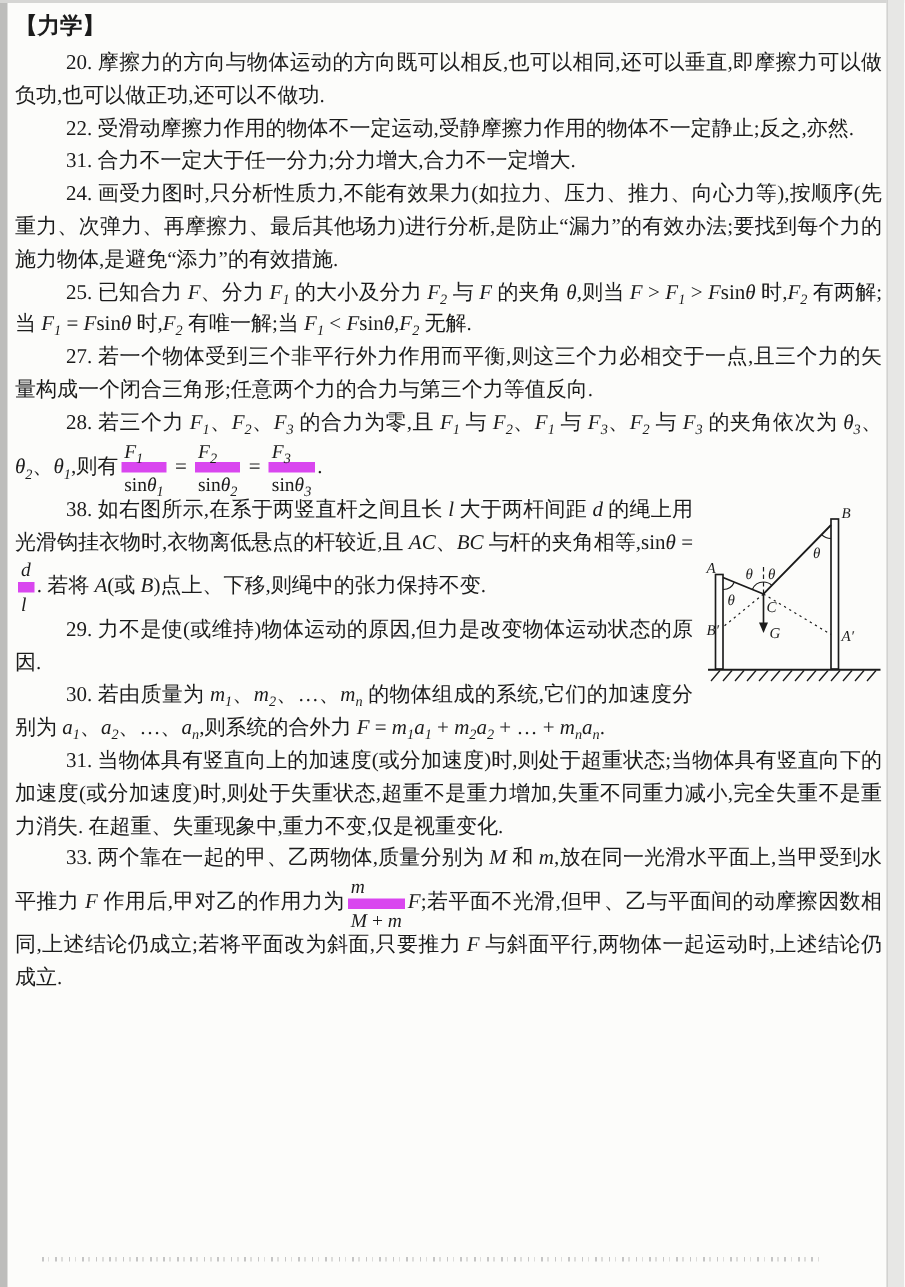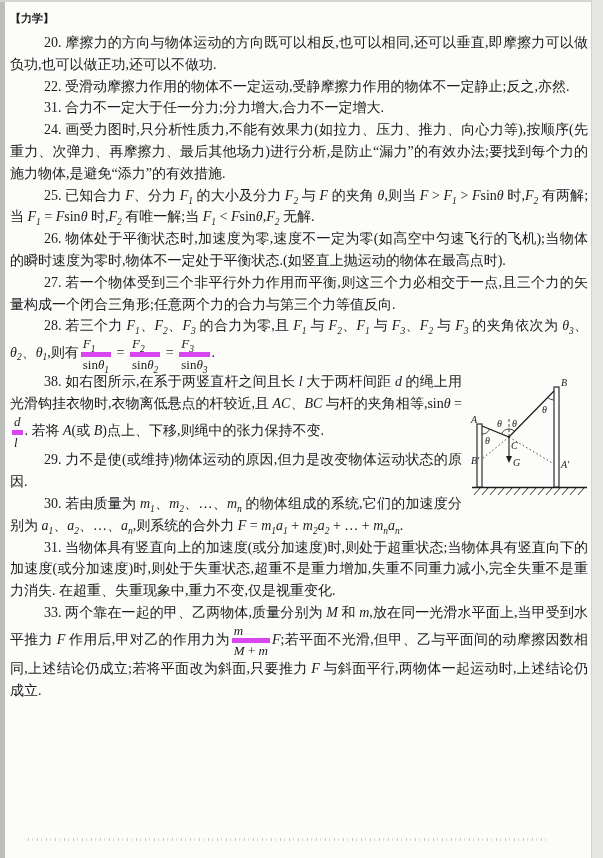--- a/index.html
+++ b/index.html
@@ -4,27 +4,27 @@
 <style>
   html,body{margin:0;padding:0;background:#ffffff;}
   .frame{position:relative;width:603px;height:858px;background:#fcfcfa;overflow:hidden;
          font-family:"Liberation Serif","DejaVu Serif",serif;color:#1b1b1b;}
   .edge-left{position:absolute;left:0;top:0;width:5px;height:858px;background:#bdbdbb;}
   .edge-top{position:absolute;left:0;top:0;width:603px;height:2px;background:#d6d6d4;}
   .edge-right{position:absolute;right:0;top:0;width:11px;height:858px;background:#e7e7e5;border-left:1px solid #d2d2d0;}
   .scan-noise{position:absolute;left:28px;top:838px;width:520px;height:3px;opacity:.55;
     background:repeating-linear-gradient(90deg,#99999a 0 1px,transparent 1px 4px,#c3c3c1 4px 5px,transparent 5px 9px);}
   .content{position:absolute;left:10px;top:7px;width:578px;font-size:14px;line-height:21.8px;text-align:justify;}
-  .hdr{font-size:11px;font-weight:bold;margin:0 0 2px 0;line-height:23px;text-align:left;}
+  .hdr{font-size:15px;font-weight:bold;margin:0 0 2px 0;line-height:23px;text-align:left;}
   p.item{margin:0;text-indent:34px;}
   em.v{font-style:italic;font-family:"Liberation Serif","DejaVu Serif",serif;}
   sub{font-size:9.5px;line-height:0;vertical-align:-3.5px;font-style:italic;}
   .frac{display:inline-block;vertical-align:-12px;text-align:left;line-height:1.05;margin:0 2px;font-size:13px;text-indent:0;}
   .fr-n{display:block;padding:0 2px 1px;}
-  .fr-d{display:block;border-top:5px solid #d946ef;padding:1px 2px 0;}
+  .fr-d{display:block;border-top:7px solid #d946ef;padding:1px 2px 0;}
   .fig{float:right;position:relative;}
   .fig-rope{width:118px;height:126px;margin:2px 0 2px 8px;}
   svg{display:block;}
   svg text{font-size:10px;font-style:italic;font-family:"Liberation Serif","DejaVu Serif",serif;fill:#1b1b1b;}
   svg .ln{stroke:#1b1b1b;fill:none;}
 </style>
 </head>
 <body>
 
 <div class="frame">
@@ -34,21 +34,20 @@
   <div class="scan-noise"></div>
 
   <div class="content">
     <h1 class="hdr">【力学】</h1>
 
     <p class="item">20. 摩擦力的方向与物体运动的方向既可以相反,也可以相同,还可以垂直,即摩擦力可以做负功,也可以做正功,还可以不做功.</p>
     <p class="item">22. 受滑动摩擦力作用的物体不一定运动,受静摩擦力作用的物体不一定静止;反之,亦然.</p>
     <p class="item">31. 合力不一定大于任一分力;分力增大,合力不一定增大.</p>
     <p class="item">24. 画受力图时,只分析性质力,不能有效果力(如拉力、压力、推力、向心力等),按顺序(先重力、次弹力、再摩擦力、最后其他场力)进行分析,是防止“漏力”的有效办法;要找到每个力的施力物体,是避免“添力”的有效措施.</p>
     <p class="item">25. 已知合力 <em class="v">F</em>、分力 <em class="v">F</em><sub>1</sub> 的大小及分力 <em class="v">F</em><sub>2</sub> 与 <em class="v">F</em> 的夹角 <em class="v">θ</em>,则当 <em class="v">F</em> &gt; <em class="v">F</em><sub>1</sub> &gt; <em class="v">F</em>sin<em class="v">θ</em> 时,<em class="v">F</em><sub>2</sub> 有两解;当 <em class="v">F</em><sub>1</sub> = <em class="v">F</em>sin<em class="v">θ</em> 时,<em class="v">F</em><sub>2</sub> 有唯一解;当 <em class="v">F</em><sub>1</sub> &lt; <em class="v">F</em>sin<em class="v">θ</em>,<em class="v">F</em><sub>2</sub> 无解.</p>
-    <p class="item">26. 物体处于平衡状态时,加速度为零,速度不一定为零(如高空中匀速飞行的飞机);当物体的瞬时速度为零时,物体不一定处于平衡状态.(如竖直上抛运动的物体在最高点时).</p>
     <p class="item">27. 若一个物体受到三个非平行外力作用而平衡,则这三个力必相交于一点,且三个力的矢量构成一个闭合三角形;任意两个力的合力与第三个力等值反向.</p>
     <p class="item">28. 若三个力 <em class="v">F</em><sub>1</sub>、<em class="v">F</em><sub>2</sub>、<em class="v">F</em><sub>3</sub> 的合力为零,且 <em class="v">F</em><sub>1</sub> 与 <em class="v">F</em><sub>2</sub>、<em class="v">F</em><sub>1</sub> 与 <em class="v">F</em><sub>3</sub>、<em class="v">F</em><sub>2</sub> 与 <em class="v">F</em><sub>3</sub> 的夹角依次为 <em class="v">θ</em><sub>3</sub>、<em class="v">θ</em><sub>2</sub>、<em class="v">θ</em><sub>1</sub>,则有<span class="frac"><span class="fr-n"><em class="v">F</em><sub>1</sub></span><span class="fr-d">sin<em class="v">θ</em><sub>1</sub></span></span> = <span class="frac"><span class="fr-n"><em class="v">F</em><sub>2</sub></span><span class="fr-d">sin<em class="v">θ</em><sub>2</sub></span></span> = <span class="frac"><span class="fr-n"><em class="v">F</em><sub>3</sub></span><span class="fr-d">sin<em class="v">θ</em><sub>3</sub></span></span>.</p>
 
     <div class="fig fig-rope">
       <svg width="118" height="126" viewBox="0 0 118 126">
 
         <line class="ln" x1="2" y1="114.5" x2="117" y2="114.5" stroke-width="1.4"></line>
         <path class="ln" stroke-width="0.9" d="M4 122 L10 115 M12 122 L18 115 M20 122 L26 115 M28 122 L34 115 M36 122 L42 115 M44 122 L50 115 M52 122 L58 115 M60 122 L66 115 M68 122 L74 115 M76 122 L82 115 M84 122 L90 115 M92 122 L98 115 M100 122 L106 115 M108 122 L114 115"></path>
 
         <rect x="7" y="51" width="5" height="63" fill="#fdfdfc" stroke="#1b1b1b" stroke-width="1.1"></rect>

